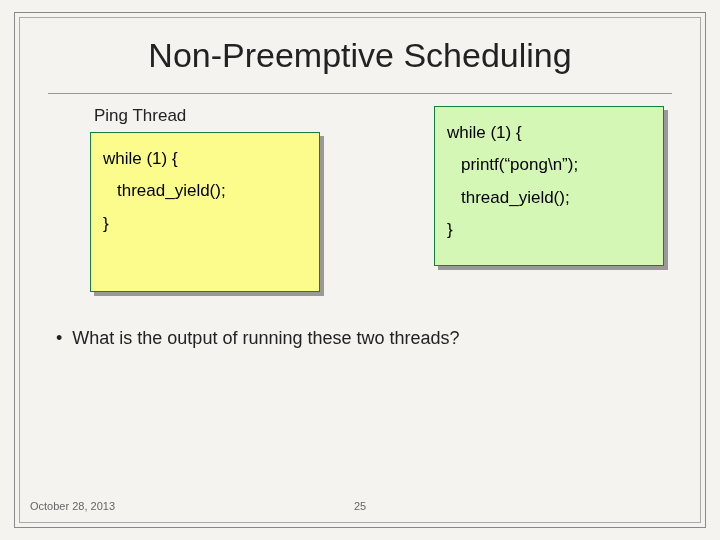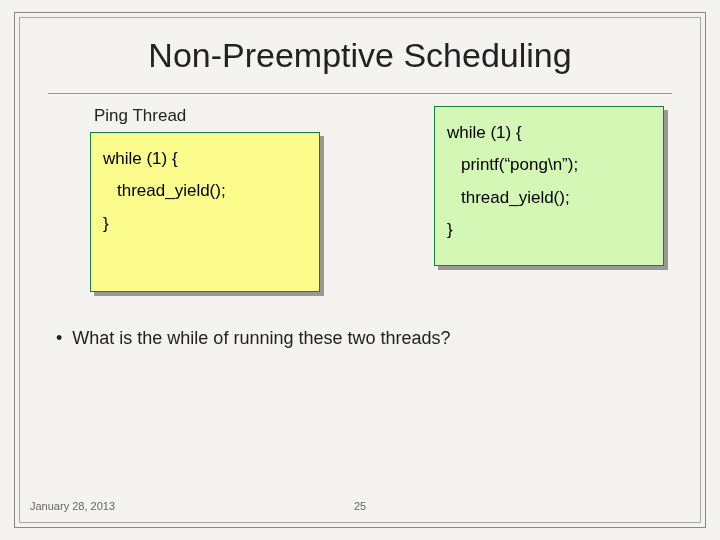--- a/index.html
+++ b/index.html
@@ -119,22 +119,22 @@
         <div class="codebox pong">
           <div>while (1) {</div>
           <div class="indent1">printf(“pong\n”);</div>
           <div class="indent1">thread_yield();</div>
           <div>}</div>
         </div>
       </div>
     </div>
 
     <div class="bullet2">
-      <span class="dot">•&nbsp;&nbsp;</span><span>What is the while of running these two threads?</span>
+      <span class="dot">•&nbsp;&nbsp;</span><span>What is the output of running these two threads?</span>
     </div>
 
     <div class="footer">
-      <span>January 28, 2013</span>
+      <span>October 28, 2013</span>
       <span class="center">25</span>
     </div>
 
   </div>
 </div>
 
 </body></html>

